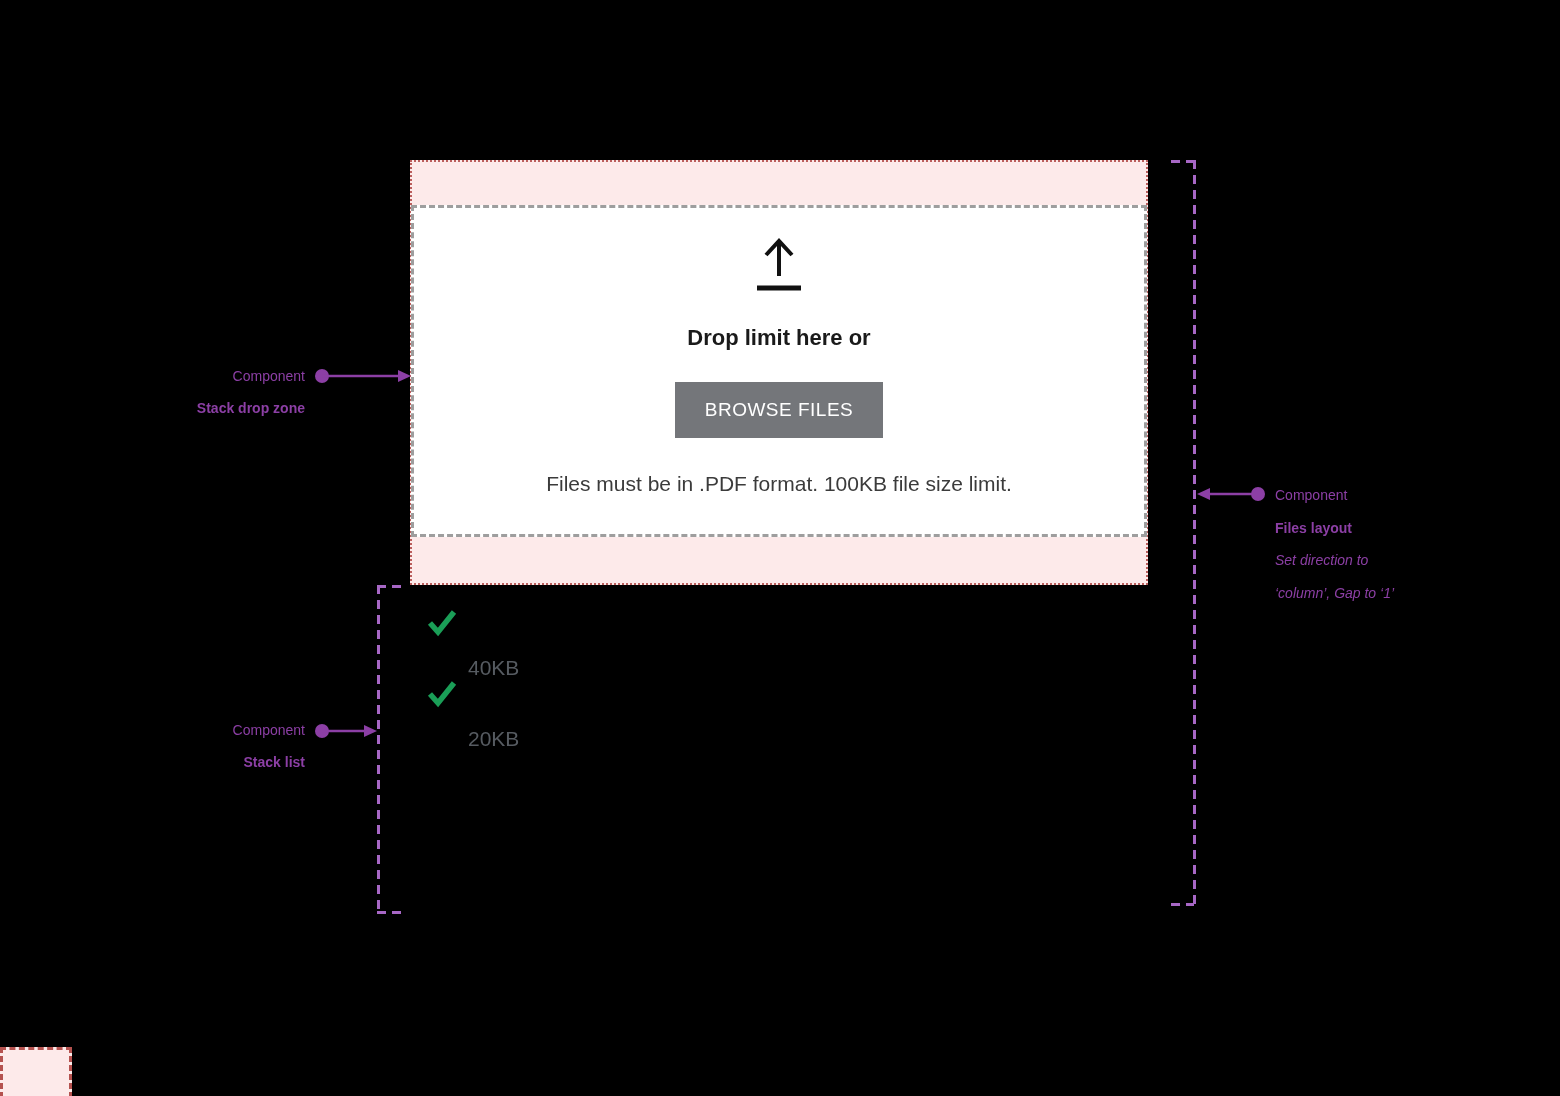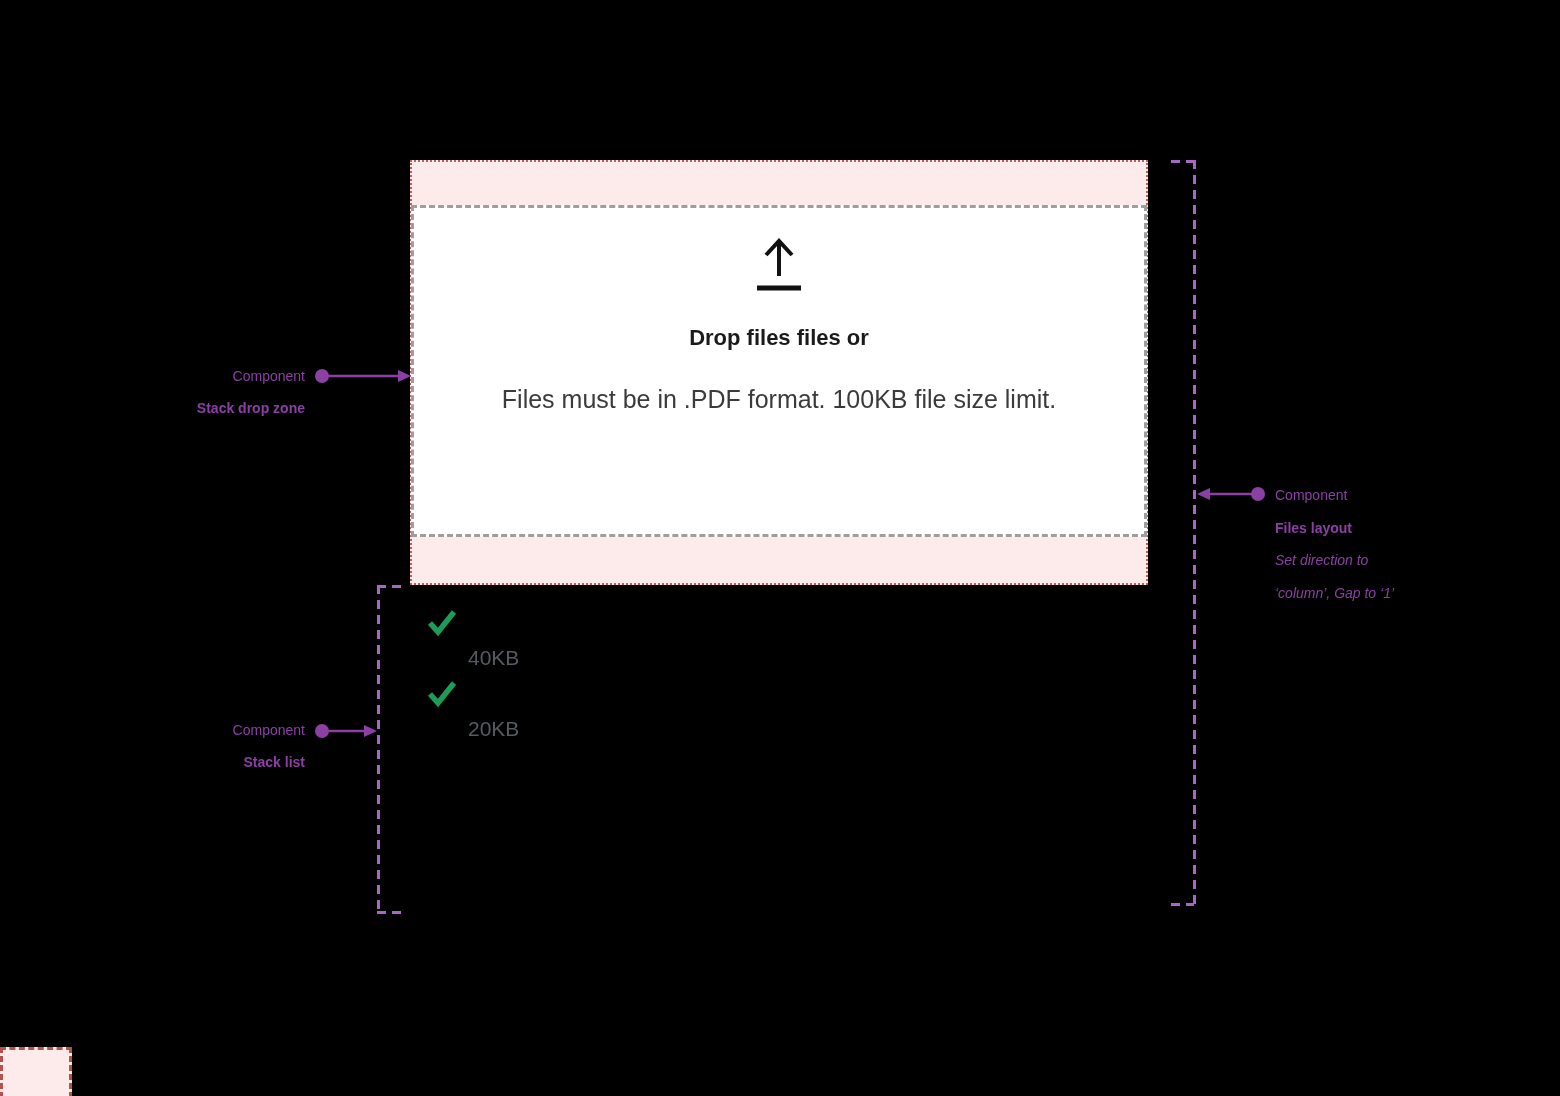--- a/index.html
+++ b/index.html
@@ -34,21 +34,21 @@
     display:flex;flex-direction:column;align-items:center;
   }
   .upload-icon{margin-top:28px;}
   .dz-heading{margin-top:31px;font-size:22px;font-weight:700;color:var(--ink);}
   .browse-btn{
     margin-top:31px;border:none;background:var(--btn-gray);color:#fff;
     font-family:"Liberation Sans", sans-serif;
     font-size:19px;letter-spacing:0.5px;padding:0 30px;height:56px;line-height:56px;
     cursor:pointer;
   }
-  .dz-helper{margin-top:34px;font-size:25px;color:var(--helper-ink);}
+  .dz-helper{margin-top:34px;font-size:21px;color:var(--helper-ink);}
 
   
   .vdash{position:absolute;width:3px;
     background:repeating-linear-gradient(to bottom,var(--purple-dash) 0 9px,transparent 9px 15px);}
   .hdash{position:absolute;height:3px;
     background:repeating-linear-gradient(to right,var(--purple-dash) 0 9px,transparent 9px 15px);}
   .stack-vline{left:1193px;top:160px;height:746px;}
   .stack-tick-top{left:1171px;top:160px;width:23px;}
   .stack-tick-bottom{left:1171px;top:903px;width:23px;}
   .list-vline{left:377px;top:585px;height:329px;}
@@ -60,21 +60,21 @@
   .anno .eyebrow{font-weight:400;}
   .anno .title{font-weight:700;}
   .anno .note{font-style:italic;font-weight:400;}
   .anno-dropzone{right:1255px;top:360px;text-align:right;}
   .anno-staticlist{right:1255px;top:714px;text-align:right;}
   .anno-stack{left:1275px;top:479px;text-align:left;line-height:32.5px;}
   .anno-arrow{position:absolute;}
 
   
   .file-item{position:absolute;left:426px;}
-  .file-item .size-label{margin-left:42px;margin-top:4px;font-size:21px;color:var(--list-ink);}
+  .file-item .size-label{margin-left:42px;margin-top:14px;font-size:21px;color:var(--list-ink);}
   .item-1{top:606px;}
   .item-2{top:677px;}
   .item-3{top:824px;}
 
   
   .pink-swatch{
     position:absolute;left:0;top:1047px;width:72px;height:60px;
     box-sizing:border-box;background:var(--pink);border:3px dashed #b5524f;
   }
 </style>
@@ -83,21 +83,22 @@
 
 <div class="canvas">
 
   <div class="dropzone-outer">
     <div class="dropzone-inner">
       <svg class="upload-icon" width="50" height="58" viewBox="0 0 50 58">
         <line x1="25" y1="7" x2="25" y2="40" stroke="#111" stroke-width="4"></line>
         <polyline points="12,19 25,5 38,19" fill="none" stroke="#111" stroke-width="4"></polyline>
         <line x1="3" y1="52" x2="47" y2="52" stroke="#111" stroke-width="5"></line>
       </svg>
-      <div class="dz-heading">Drop files files or</div>
+      <div class="dz-heading">Drop limit here or</div>
+      <button class="browse-btn">BROWSE FILES</button>
       <div class="dz-helper">Files must be in .PDF format. 100KB file size limit.</div>
     </div>
   </div>
 
   <div class="vdash stack-vline"></div>
   <div class="hdash stack-tick-top"></div>
   <div class="hdash stack-tick-bottom"></div>
 
   <div class="vdash list-vline"></div>
   <div class="hdash list-tick-top"></div>

